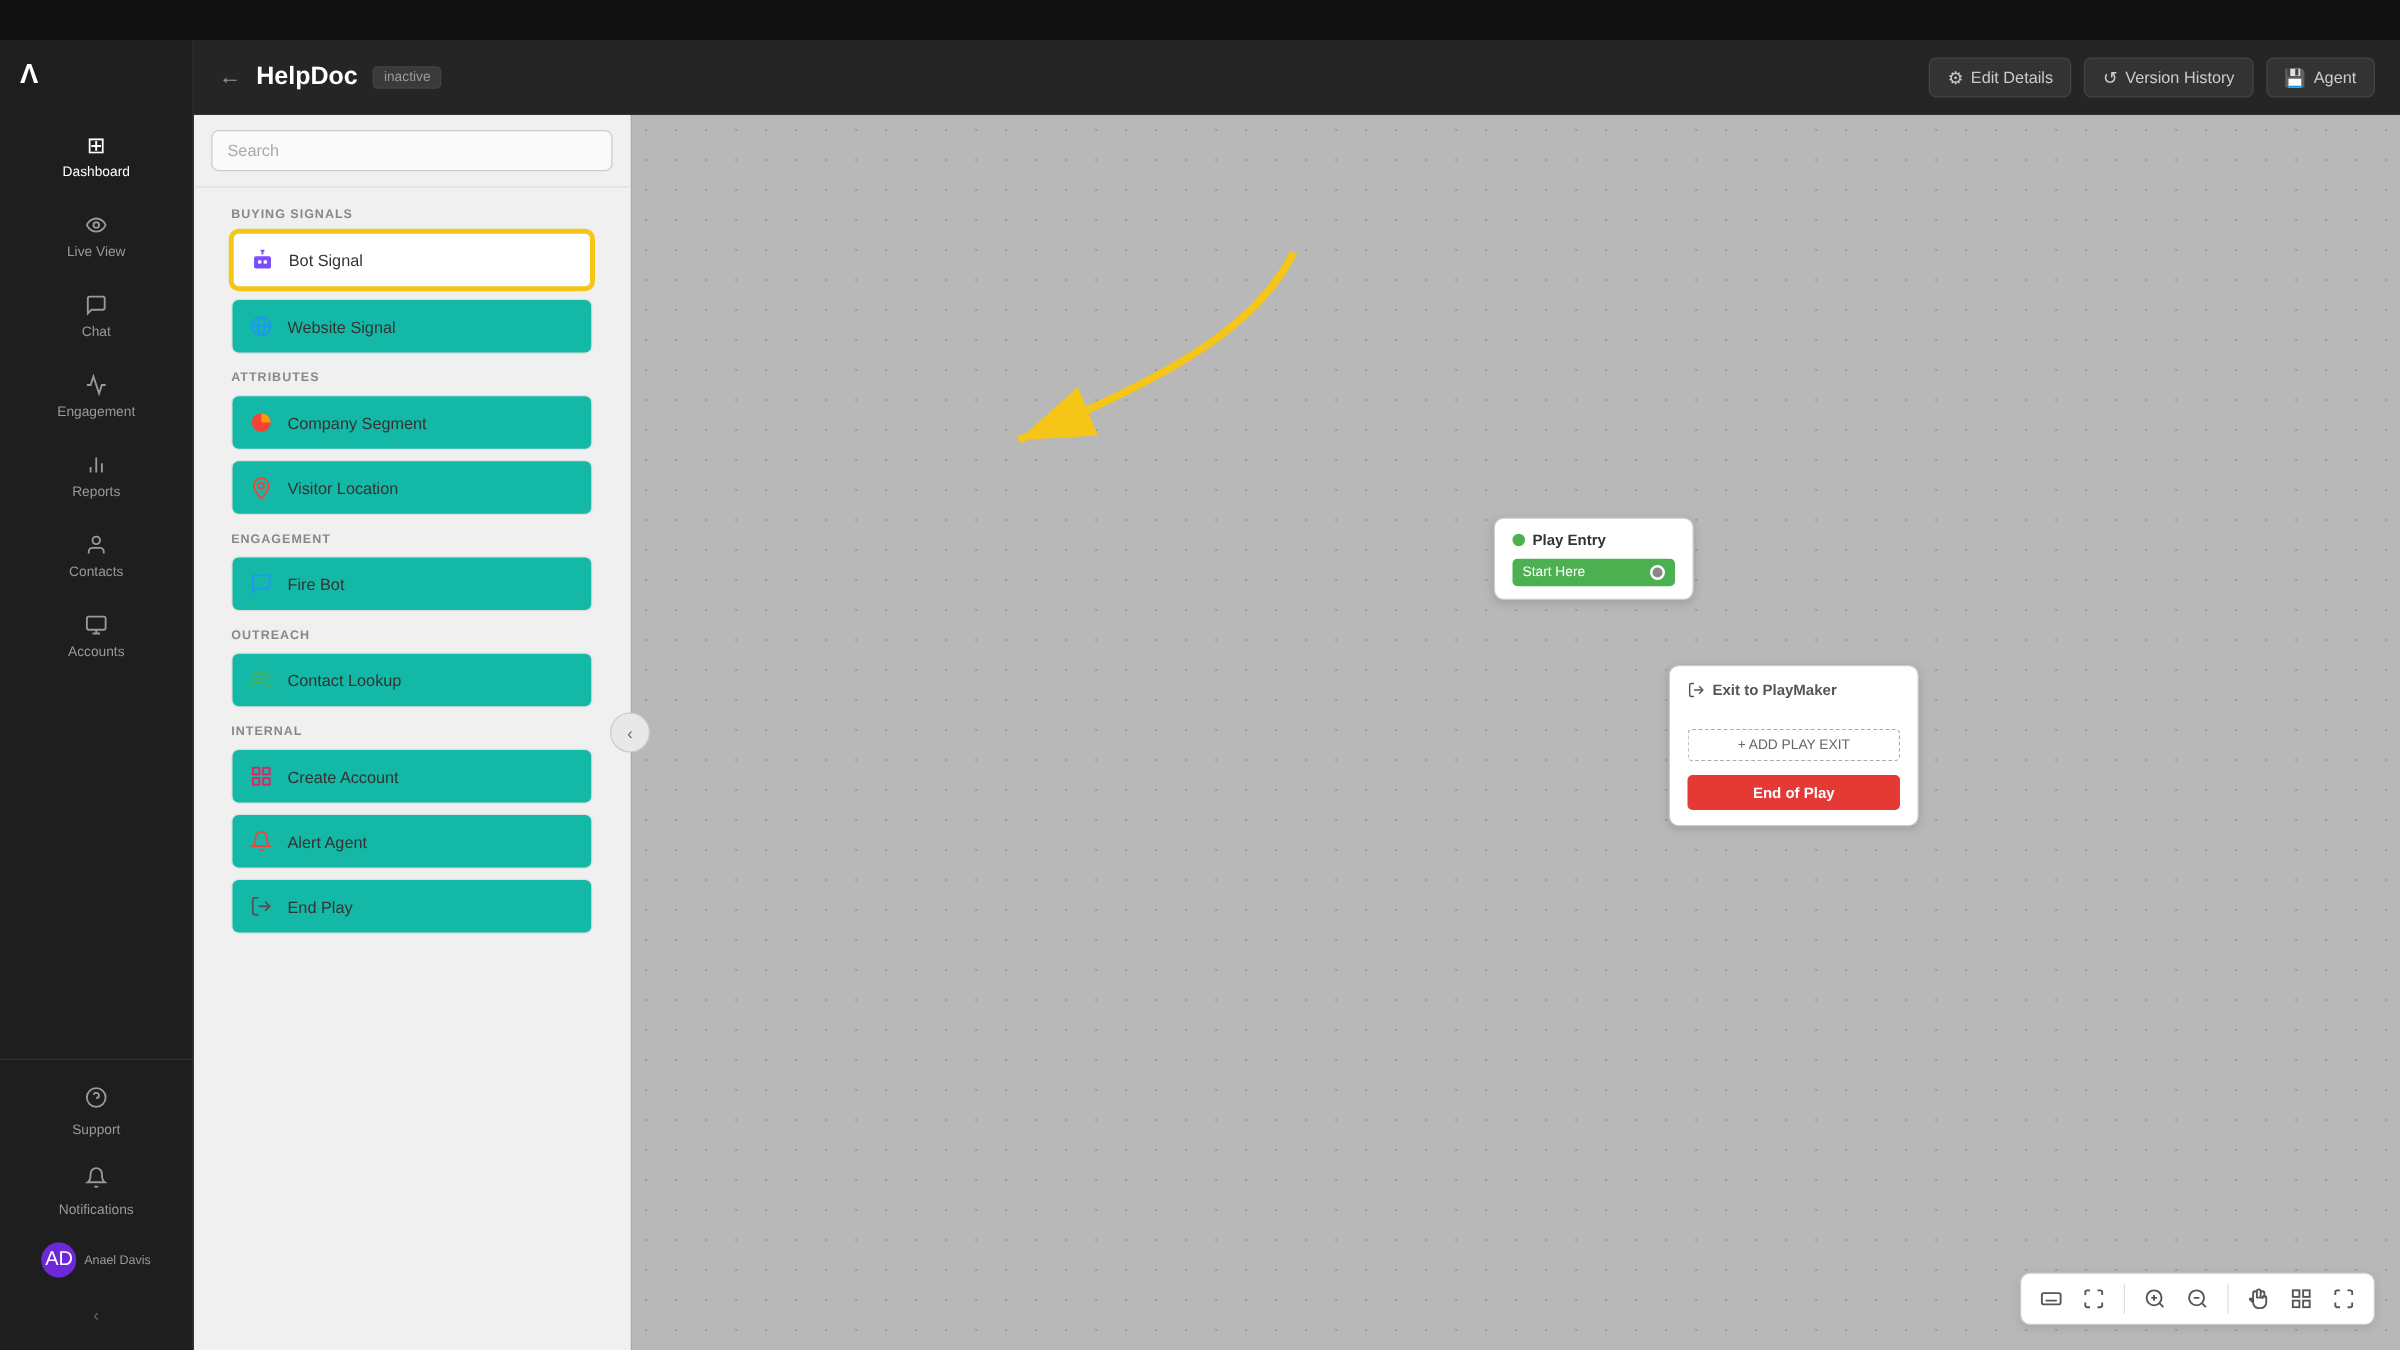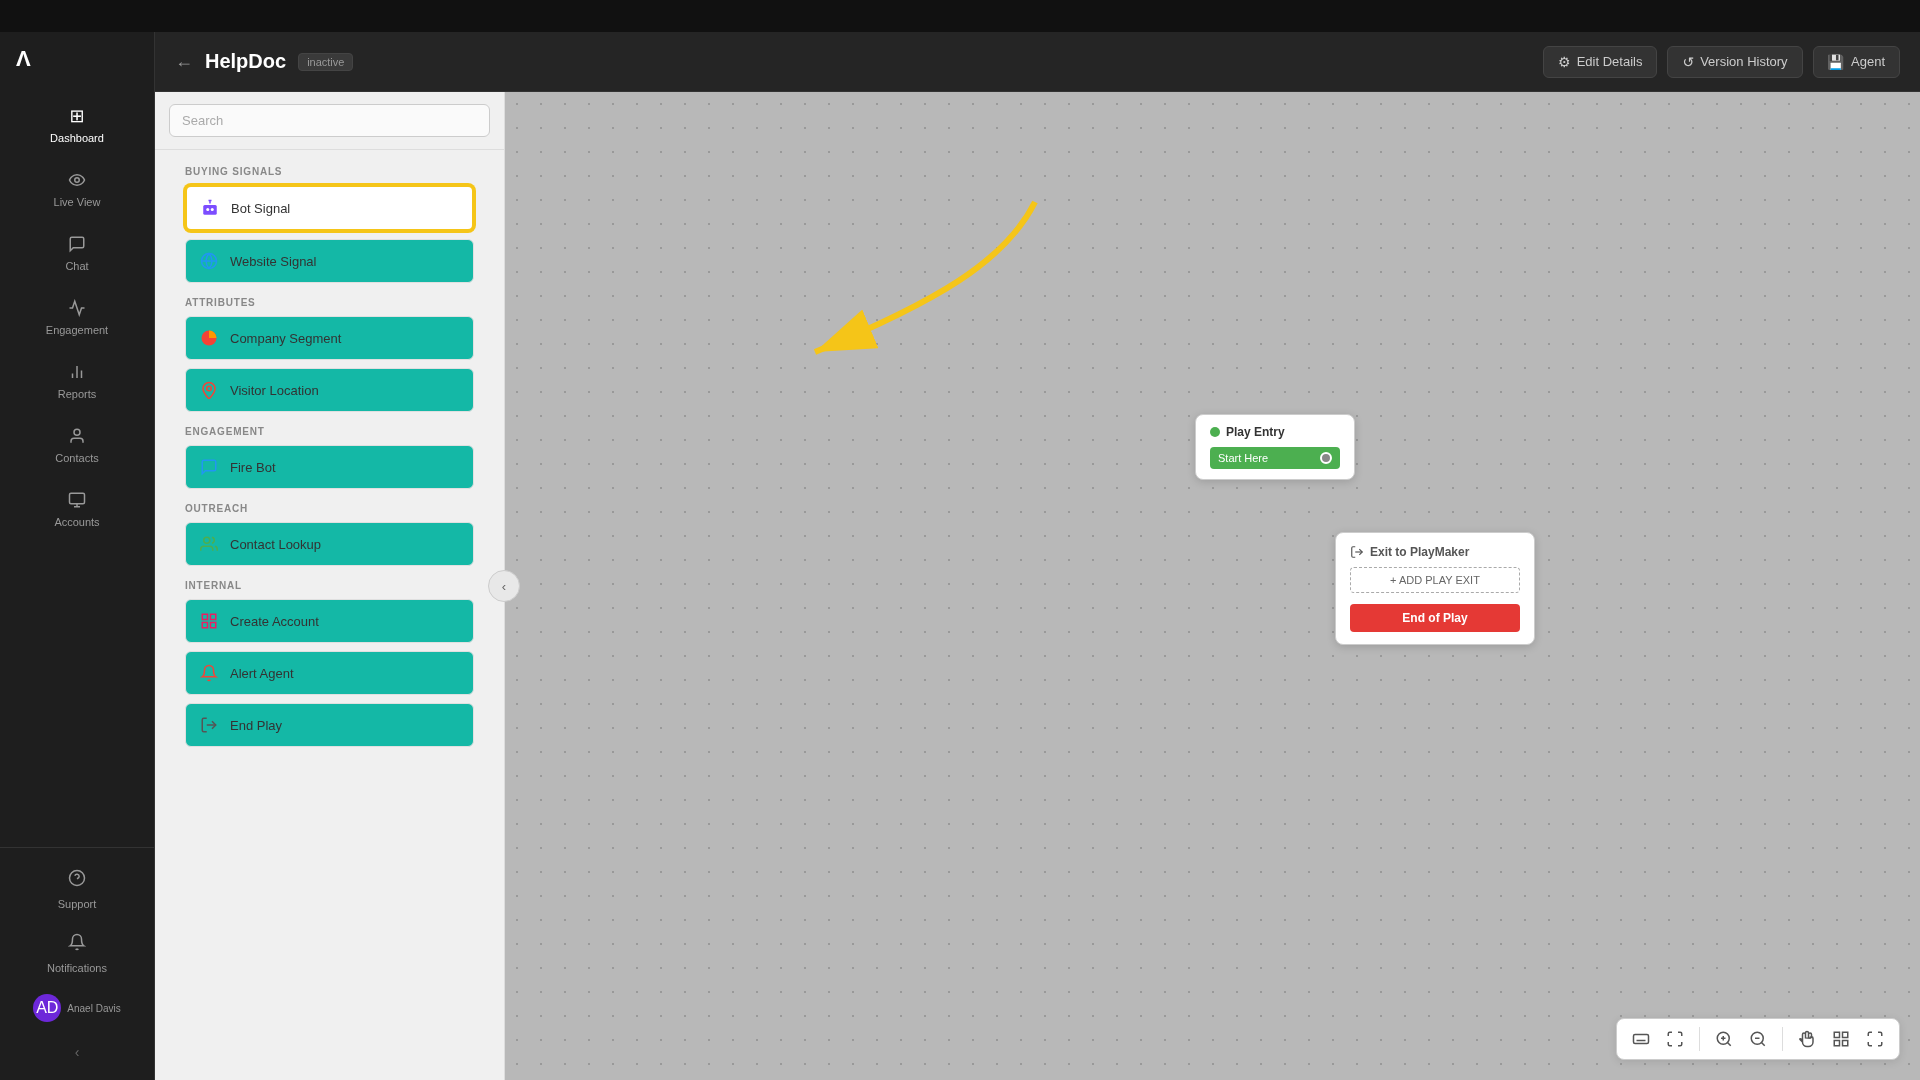--- a/index.html
+++ b/index.html
@@ -63,21 +63,21 @@
     .canvas-node { position: absolute; }
     .play-entry-node { top: 290px; left: 690px; margin-top: 32px; }
     .play-entry-card { background: #fff; border: 1px solid #ccc; border-radius: 8px; padding: 10px 14px; min-width: 160px; box-shadow: 0 2px 8px rgba(0,0,0,0.15); }
     .node-title { display: flex; align-items: center; gap: 6px; font-size: 12px; font-weight: 600; color: #333; margin-bottom: 8px; }
     .node-green-dot { width: 10px; height: 10px; background: #4caf50; border-radius: 50%; }
     .node-btn-green { background: #4caf50; color: #fff; font-size: 11px; padding: 5px 0; border-radius: 4px; text-align: center; width: 100%; display: flex; align-items: center; justify-content: space-between; padding: 5px 8px; }
     .node-connector { width: 12px; height: 12px; background: #888; border-radius: 50%; border: 2px solid #fff; }
 
     .exit-node { top: 440px; left: 830px; }
     .exit-card { background: #fff; border: 1px solid #ccc; border-radius: 8px; padding: 12px 14px; min-width: 200px; box-shadow: 0 2px 8px rgba(0,0,0,0.15); }
-    .exit-title { font-size: 12px; font-weight: 600; color: #555; margin-bottom: 8px; display: flex; align-items: center; gap: 6px; }
+    .exit-title { font-size: 12px; font-weight: 600; color: #555; margin-bottom: 24px; display: flex; align-items: center; gap: 6px; }
     .exit-add-btn { display: flex; align-items: center; justify-content: center; gap: 6px; border: 1px dashed #aaa; border-radius: 4px; padding: 6px; font-size: 11px; color: #666; cursor: pointer; margin-bottom: 11px; }
     .end-play-btn { background: #e53935; color: #fff; border-radius: 4px; padding: 7px; text-align: center; font-size: 12px; font-weight: 600; cursor: pointer; }
 
     
     .arrow-annotation { position: absolute; top: 90px; left: 250px; pointer-events: none; }
 
     
     .canvas-toolbar { position: absolute; bottom: 20px; right: 20px; display: flex; gap: 6px; background: #fff; border: 1px solid #ccc; border-radius: 8px; padding: 6px 10px; box-shadow: 0 2px 8px rgba(0,0,0,0.1); }
     .toolbar-icon { width: 28px; height: 28px; display: flex; align-items: center; justify-content: center; cursor: pointer; color: #555; font-size: 16px; border-radius: 4px; }
     .toolbar-divider { width: 1px; background: #ddd; margin: 2px 4px; }

